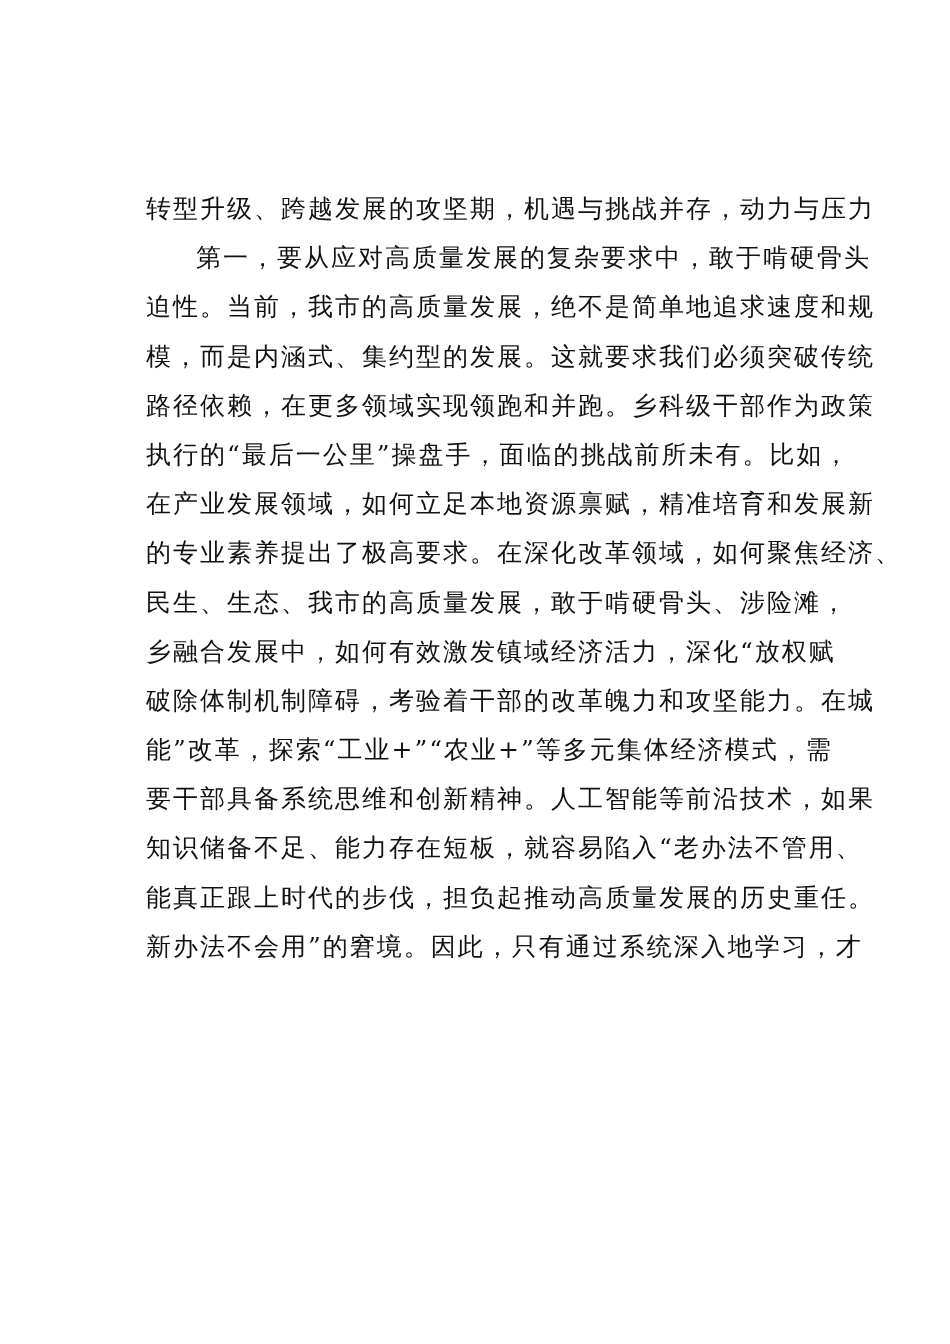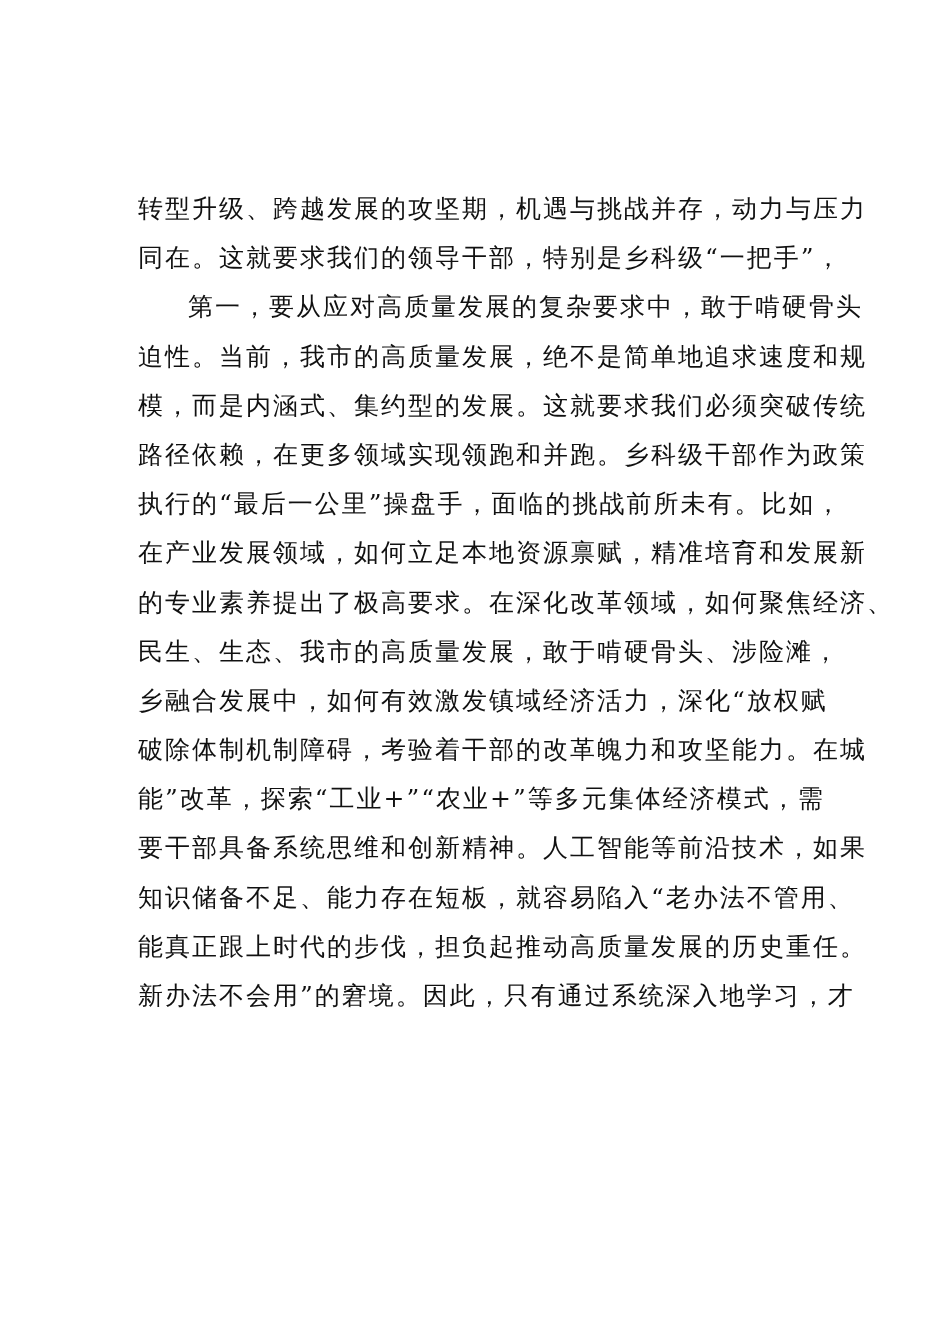--- a/index.html
+++ b/index.html
@@ -1,37 +1,36 @@
 <!DOCTYPE html>
 <html><head>
 <meta charset="utf-8">
 <style>
   html, body { margin: 0; padding: 0; background: #ffffff; }
   body { width: 950px; height: 1344px; position: relative; overflow: hidden; }
   .page {
-    position: absolute; left: 8px; top: 0; width: 906px; height: 1344px; background: #fff;
+    position: absolute; left: 16px; top: 0; width: 906px; height: 1344px; background: #fff;
   }
   .body-text {
     position: absolute; left: 130px; top: 184px; width: 720px;
     font-family: "DejaVu Serif", "Liberation Serif", serif;
     font-size: 25px; line-height: 49.2px; color: #111;
     letter-spacing: 2px; text-align: justify; text-justify: inter-character;
     margin: 0;
   }
   .line { display: block; white-space: nowrap; height: 49.2px; }
   .indent { padding-left: 50px; }
 </style>
 </head>
 <body>
 
 <div class="page">
   <div class="body-text">
     <div>
       <span class="line">转型升级、跨越发展的攻坚期，机遇与挑战并存，动力与压力</span>
-      <span class="line">同在。这就要求我们的领导干部，特别是乡科级“一把手”，</span>
     </div>
     <div>
       <span class="line indent">第一，要从应对高质量发展的复杂要求中，敢于啃硬骨头</span>
       <span class="line">迫性。当前，我市的高质量发展，绝不是简单地追求速度和规</span>
       <span class="line">模，而是内涵式、集约型的发展。这就要求我们必须突破传统</span>
       <span class="line">路径依赖，在更多领域实现领跑和并跑。乡科级干部作为政策</span>
       <span class="line">执行的“最后一公里”操盘手，面临的挑战前所未有。比如，</span>
       <span class="line">在产业发展领域，如何立足本地资源禀赋，精准培育和发展新</span>
       <span class="line">的专业素养提出了极高要求。在深化改革领域，如何聚焦经济、</span>
       <span class="line">民生、生态、我市的高质量发展，敢于啃硬骨头、涉险滩，</span>

